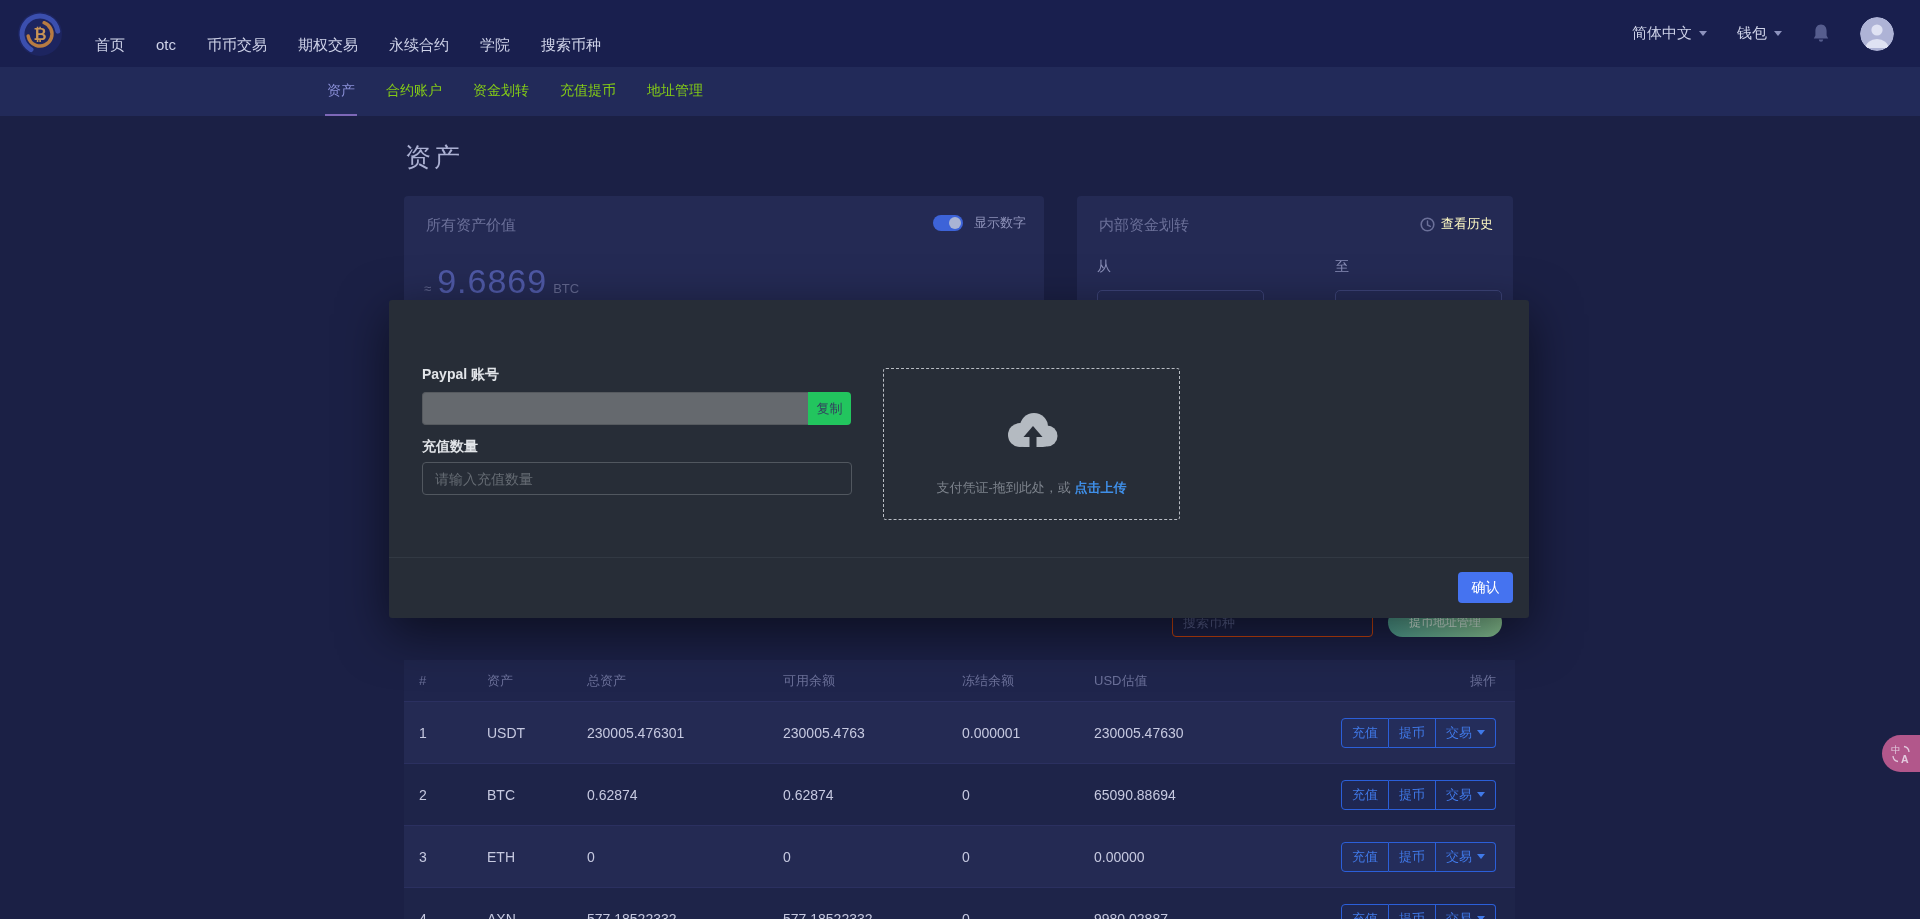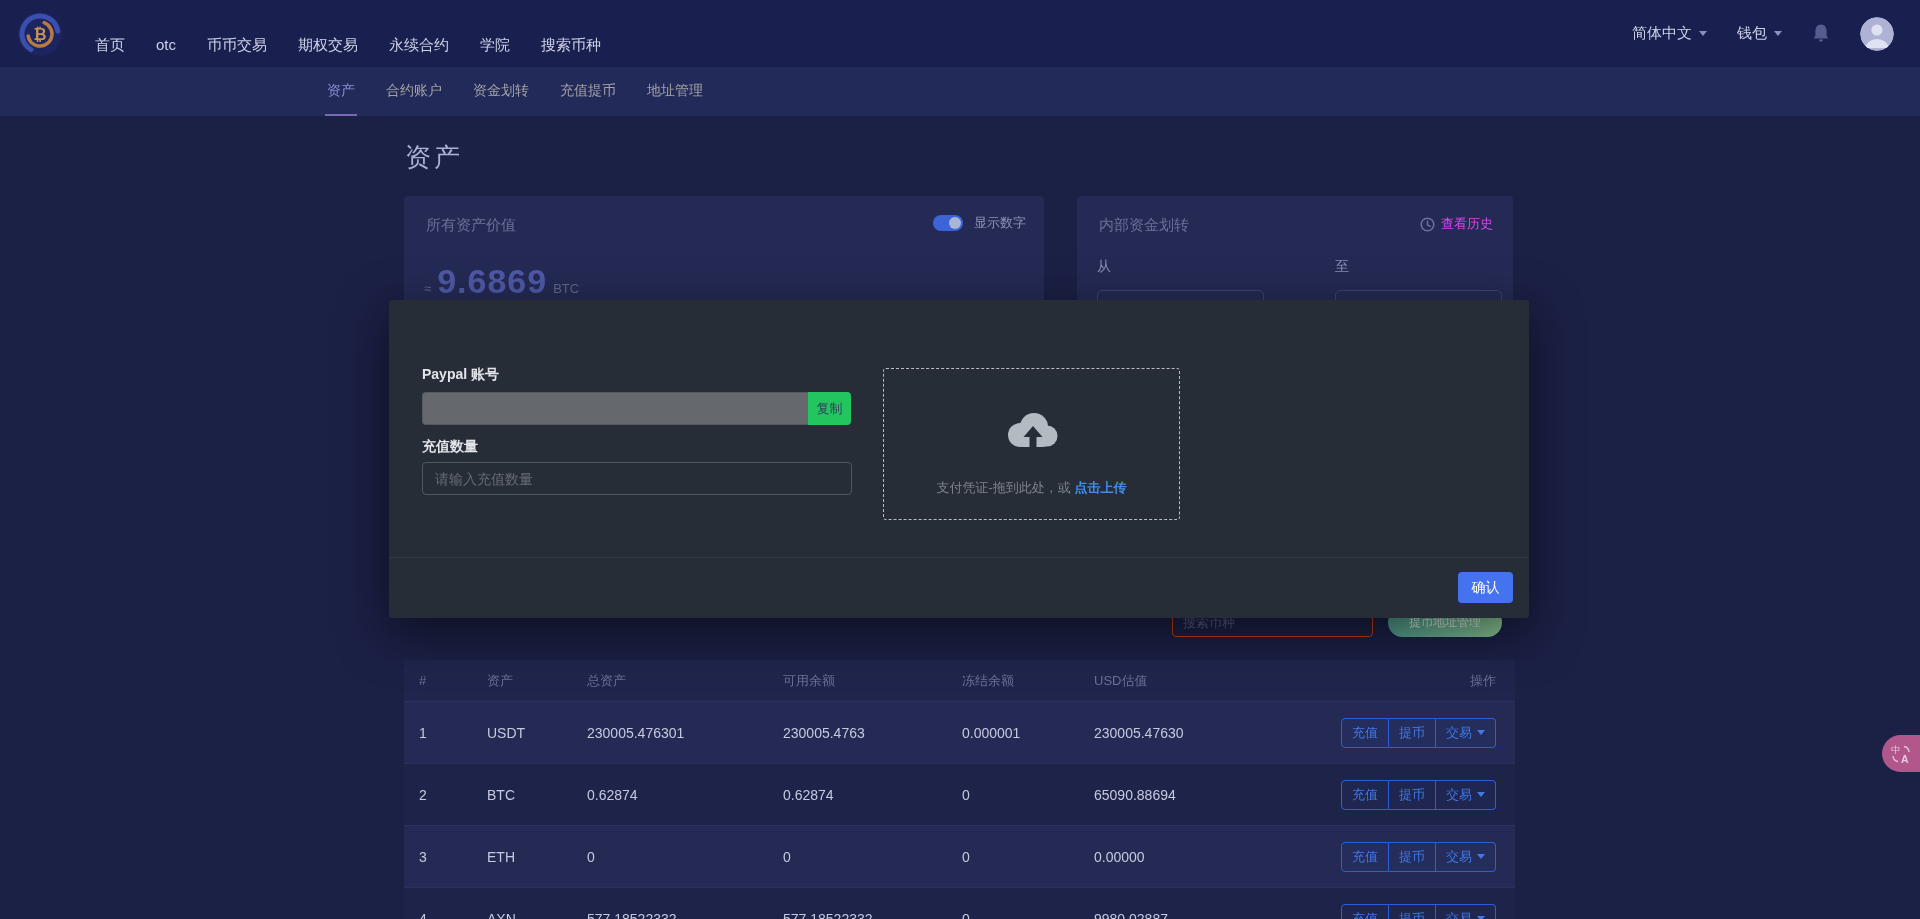--- a/index.html
+++ b/index.html
@@ -17,38 +17,38 @@
   .nav-link{color:#ced2e8;font-size:15px;cursor:pointer;white-space:nowrap;}
   .topnav-right{margin-left:auto;display:flex;align-items:center;gap:30px;padding-right:6px;}
   .nav-drop{color:#ced2e8;font-size:15px;cursor:pointer;display:flex;align-items:center;}
   .caret{display:inline-block;width:0;height:0;border-left:4px solid transparent;
     border-right:4px solid transparent;border-top:5px solid #8d92bd;margin-left:7px;}
   .bell{width:18px;height:21px;cursor:pointer;}
   .avatar{width:34px;height:34px;border-radius:50%;overflow:hidden;cursor:pointer;}
   
   .subnav{position:absolute;top:67px;left:0;right:0;height:49px;background:#222a59;
     display:flex;align-items:stretch;gap:27px;padding-left:325px;box-sizing:border-box;z-index:49;}
-  .subnav-item{color:#a3a3a3;font-size:14px;line-height:47px;cursor:pointer;border-bottom:2px solid transparent;padding:0 2px;}
+  .subnav-item{color:#84cc16;font-size:14px;line-height:47px;cursor:pointer;border-bottom:2px solid transparent;padding:0 2px;}
   .subnav-item.active{color:#8b90d8;border-bottom-color:#7d68b8;}
   
   .page-title{position:absolute;left:405px;top:140px;font-size:26px;color:#abb0d2;letter-spacing:3px;z-index:5;}
   .card{position:absolute;background:#242a54;border-radius:4px;z-index:5;}
   #card-assets{left:404px;top:196px;width:640px;height:220px;}
   #card-transfer{left:1077px;top:196px;width:436px;height:220px;}
   .card-title{position:absolute;left:22px;top:20px;font-size:15px;color:#6b7099;}
   .toggle-row{position:absolute;right:18px;top:18px;display:flex;align-items:center;gap:11px;}
   .toggle{width:30px;height:16px;border-radius:8px;background:#3d63d8;position:relative;cursor:pointer;}
   .toggle .knob{position:absolute;right:2px;top:2px;width:12px;height:12px;border-radius:50%;background:#aab4d4;}
   .toggle-label{font-size:13px;color:#8f93ba;}
   .value-row{position:absolute;left:20px;top:66px;display:flex;align-items:baseline;gap:6px;}
   .approx{font-size:13px;color:#62678e;}
-  .big-value{font-size:34px;color:#4f59a6;font-weight:700;letter-spacing:1px;}
+  .big-value{font-size:34px;color:#4f59a6;font-weight:400;letter-spacing:1px;}
   .unit{font-size:13px;color:#62678e;}
   .history{position:absolute;right:20px;top:19px;display:flex;align-items:center;gap:6px;cursor:pointer;}
-  .history span{font-size:13px;color:#d946ef;}
+  .history span{font-size:13px;color:#fef9c3;}
   .ft-label{position:absolute;top:62px;font-size:14px;color:#8a8fb8;}
   #from-label{left:20px;} #to-label{left:258px;}
   .ft-select{position:absolute;top:94px;width:165px;height:34px;border:1px solid #3c4377;border-radius:5px;background:transparent;cursor:pointer;}
   #from-select{left:20px;} #to-select{left:258px;}
   
   .search-input{position:absolute;left:1172px;top:607px;width:201px;height:30px;box-sizing:border-box;
     background:transparent;border:1px solid #c2410c;border-radius:4px;color:#9aa0c8;
     font-size:13px;padding:0 10px;outline:none;z-index:6;font-family:inherit;}
   .search-input::placeholder{color:#555c88;}
   .green-btn{position:absolute;left:1388px;top:608px;width:114px;height:29px;border:none;border-radius:15px;

